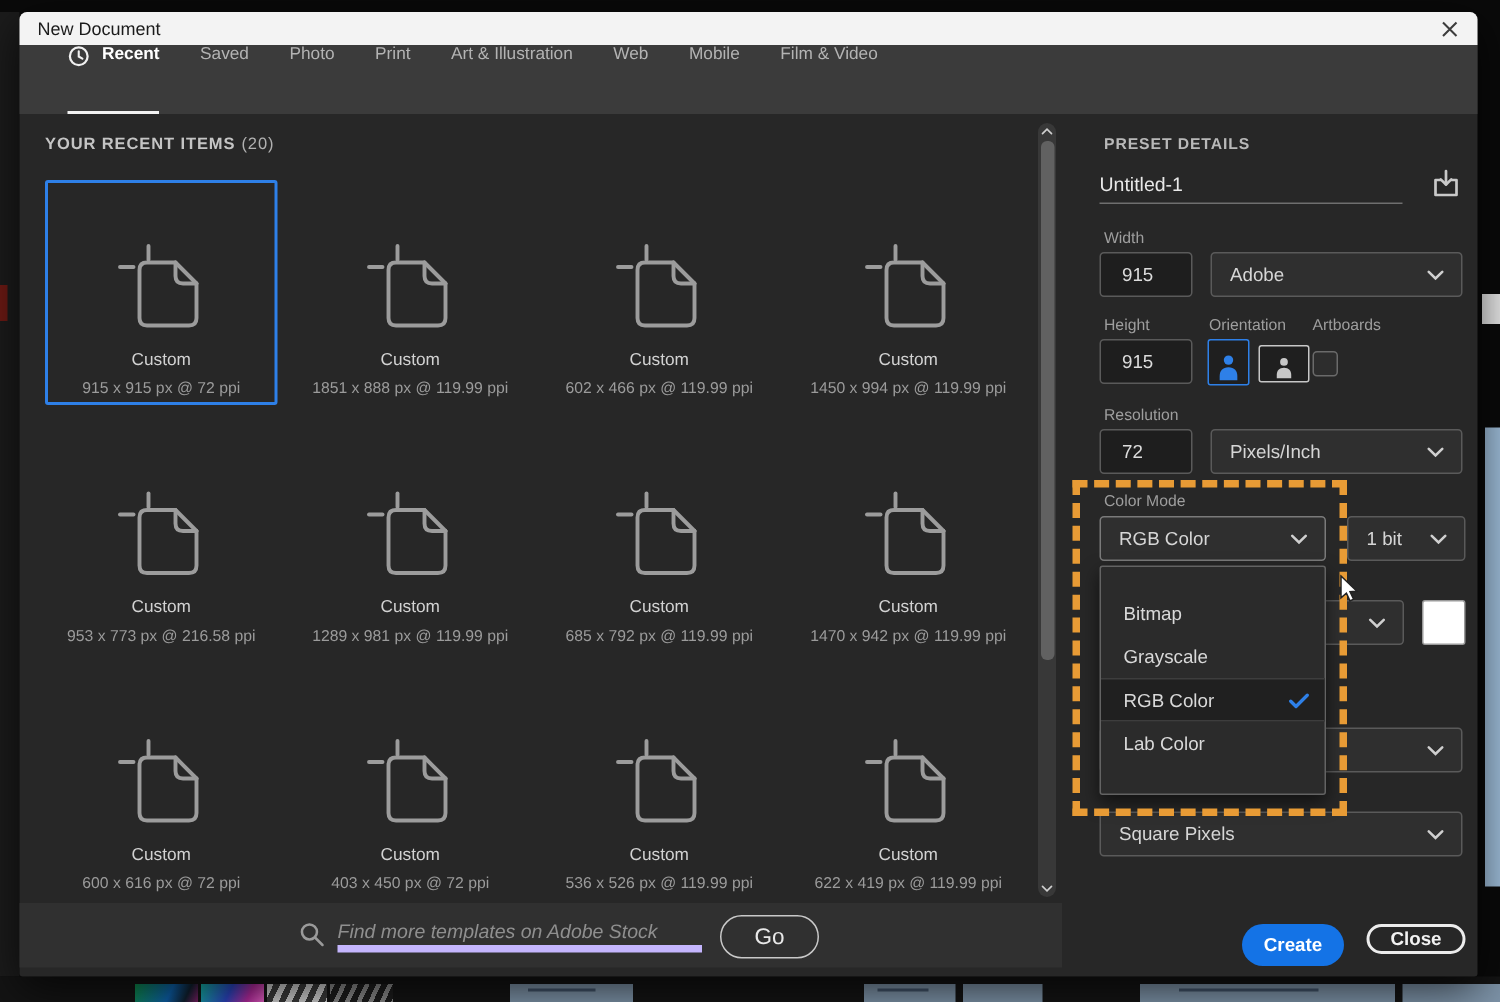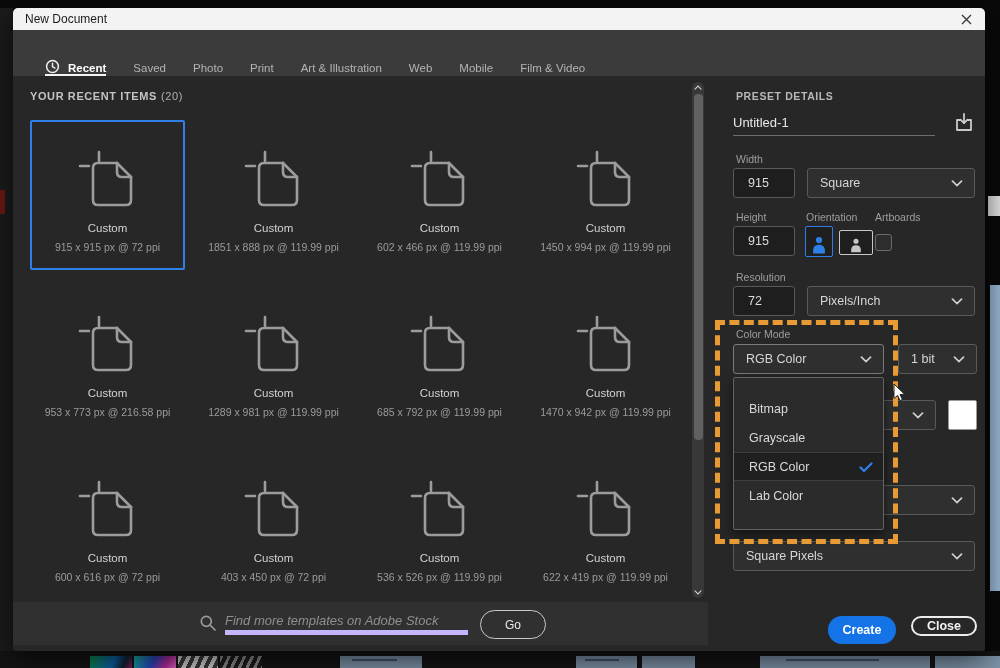--- a/index.html
+++ b/index.html
@@ -19,51 +19,51 @@
 
   
   .dialog { position:absolute; left:13px; top:8px; width:972px; height:643px; background:#272727;
             border-radius:5px 5px 2px 2px; box-shadow:0 8px 30px rgba(0,0,0,.7); }
   .titlebar { position:absolute; left:0; top:0; width:100%; height:22px; background:#f3f3f3;
               border-radius:5px 5px 0 0; display:flex; align-items:center; padding:0 12px; }
   .titlebar .title { font-size:12px; color:#1b1b1b; }
   .titlebar .close { margin-left:auto; width:14px; height:14px; cursor:default; display:flex; align-items:center; justify-content:center; }
   .tabbar { position:absolute; left:0; top:22px; width:100%; height:46px; background:#3b3b3b;
             display:flex; align-items:stretch; padding-left:32px; gap:27px; }
-  .tab { display:flex; align-items:flex-end; gap:8px; font-size:11.5px; color:#b3b3b3; border-bottom:2.5px solid transparent; }
+  .tab { display:flex; align-items:flex-start; gap:8px; font-size:11.5px; color:#b3b3b3; border-bottom:2.5px solid transparent; }
   .tab.active { color:#ffffff; font-weight:bold; border-bottom-color:#f2f2f2; }
   .content { position:absolute; left:0; top:68px; width:100%; height:575px; }
 
   
   .section-head { position:absolute; left:17px; top:14px; font-size:11px; font-weight:bold;
                   letter-spacing:.6px; color:#c4c4c4; }
   .section-head .count { font-weight:normal; color:#b0b0b0; margin-left:4px; }
   .grid { position:absolute; left:17px; top:44px; width:653px;
           display:grid; grid-template-columns:repeat(4,155px); grid-auto-rows:150px; column-gap:11px; row-gap:15px; }
-  .cell { display:flex; flex-direction:column; align-items:center; padding-top:28px;
+  .cell { display:flex; flex-direction:column; align-items:center; padding-top:40px;
           border:2px solid transparent; border-radius:2px; }
   .cell.sel { border-color:#2E80E8; }
   .cell svg.doc { width:64px; height:60px; margin-bottom:12px; }
   .cell-name { font-size:11.5px; color:#d2d2d2; margin-bottom:7px; }
   .cell-dims { font-size:10.5px; color:#9b9b9b; }
 
   .scrollbar { position:absolute; left:679px; top:6px; width:12px; height:516px; background:#383838; border-radius:6px; }
   .scrollbar .thumb { position:absolute; left:1.5px; top:12px; width:9px; height:346px; background:#616161; border-radius:4px; }
   .scrollbar .sb-chev { position:absolute; left:2px; width:8px; height:5px; }
   .scrollbar .up { top:3px; transform:rotate(180deg); }
   .scrollbar .down { bottom:3px; }
 
   .searchbar { position:absolute; left:0; top:526px; width:695px; height:43px; background:#303030;
                display:flex; align-items:center; }
   .searchbar .mag { position:absolute; left:186px; top:12px; width:18px; height:18px; }
   .search-input { position:absolute; left:212px; top:9px; width:243px; height:24px; background:transparent;
                   border:none; border-bottom:5px solid #c4b5fd; color:#fdba74; font-size:13px; font-style:italic; outline:none; }
   .search-input::placeholder { color:#8f8f8f; font-style:italic; }
   .go-btn { position:absolute; left:467px; top:8px; width:66px; height:29px; border-radius:15px;
-            border:1.5px solid #c9c9c9; background:transparent; color:#e8e8e8; font-size:12px; }
+            border:1.5px solid #c9c9c9; background:transparent; color:#e8e8e8; font-size:15px; }
 
   
   .rp-head { position:absolute; left:723px; top:14px; font-size:10.5px; font-weight:bold; letter-spacing:.6px; color:#b8b8b8; }
   .name-input { position:absolute; left:720px; top:34px; width:202px; height:26px; background:transparent;
                 border:none; border-bottom:1px solid #6f6f6f; color:#e8e8e8; font-size:13px; outline:none; }
   .dl-icon { position:absolute; left:939px; top:35px; width:24px; height:24px; }
   .rp-label { position:absolute; font-size:10.5px; color:#9e9e9e; }
   .num-input { position:absolute; width:62px; height:30px; background:#1e1e1e; border:1px solid #5a5a5a;
                border-radius:3px; color:#dcdcdc; font-size:12.5px; padding-left:14px; outline:none; }
   .dd { position:absolute; height:30px; background:#2f2f2f; border:1px solid #5a5a5a; border-radius:3px;
@@ -317,21 +317,21 @@
 
       <div class="rp-head">PRESET DETAILS</div>
       <input class="name-input" type="text" value="Untitled-1" style="">
       <svg class="dl-icon">
           <use href="#icon-download"></use>
         </svg>
 
       <div class="rp-label" style="left:723px;top:77px;">Width</div>
       <input class="num-input" style="left: 720px; top: 92px;" value="915">
       <div class="dd" style="left:794px;top:92px;width:168px;">
-        <span>Square</span>
+        <span>Adobe</span>
         <svg class="chev">
             <use href="#icon-chev"></use>
           </svg>
       </div>
 
       <div class="rp-label" style="left:723px;top:135px;">Height</div>
       <div class="rp-label" style="left:793px;top:135px;">Orientation</div>
       <div class="rp-label" style="left:862px;top:135px;">Artboards</div>
       <input class="num-input" style="left: 720px; top: 150px;" value="915">
       <div class="orient-btn portrait">

